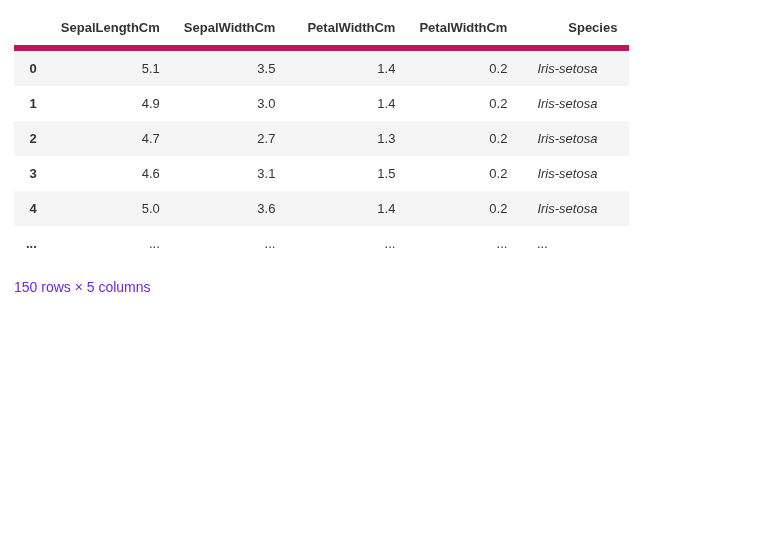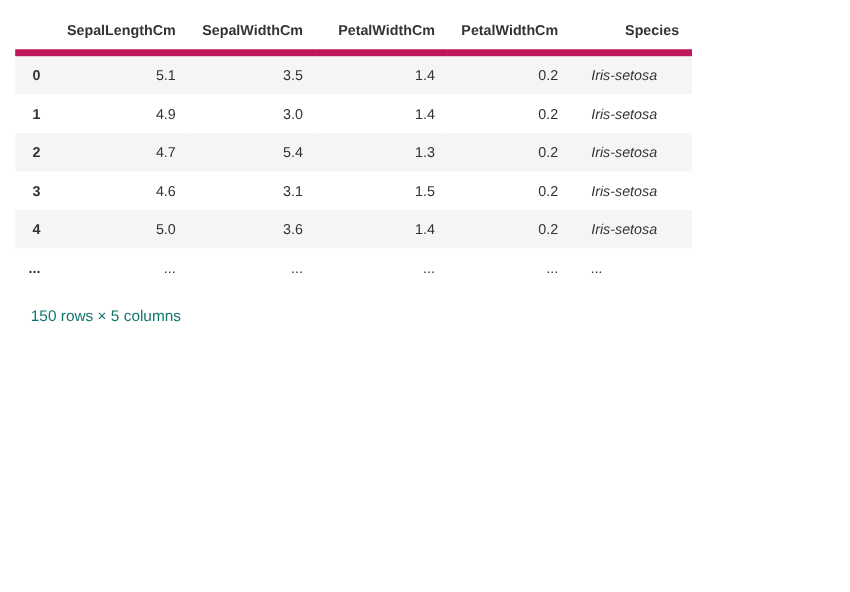--- a/index.html
+++ b/index.html
@@ -46,22 +46,21 @@
     }
     tbody tr:nth-child(odd) {
       background: #f5f5f5;
     }
     tbody tr:nth-child(even) {
       background: #fff;
     }
     .summary {
       margin-top: 18px;
       font-size: 14px;
-      color: #0f766e;
-      margin-left: 14px;
+      color: #6d28d9;
     }
     .col-sepal-length { min-width: 120px; }
     .col-sepal-width  { min-width: 112px; text-align: right; }
     .col-petal-length { min-width: 120px; }
     .col-petal-width  { min-width: 112px; }
     .col-species      { min-width: 110px; }
   </style>
 </head>
 <body>
 
@@ -89,21 +88,21 @@
       <th>1</th>
       <td>4.9</td>
       <td>3.0</td>
       <td>1.4</td>
       <td>0.2</td>
       <td class="col-species">Iris-setosa</td>
     </tr>
     <tr>
       <th>2</th>
       <td>4.7</td>
-      <td>5.4</td>
+      <td>2.7</td>
       <td>1.3</td>
       <td>0.2</td>
       <td class="col-species">Iris-setosa</td>
     </tr>
     <tr>
       <th>3</th>
       <td>4.6</td>
       <td>3.1</td>
       <td>1.5</td>
       <td>0.2</td>

